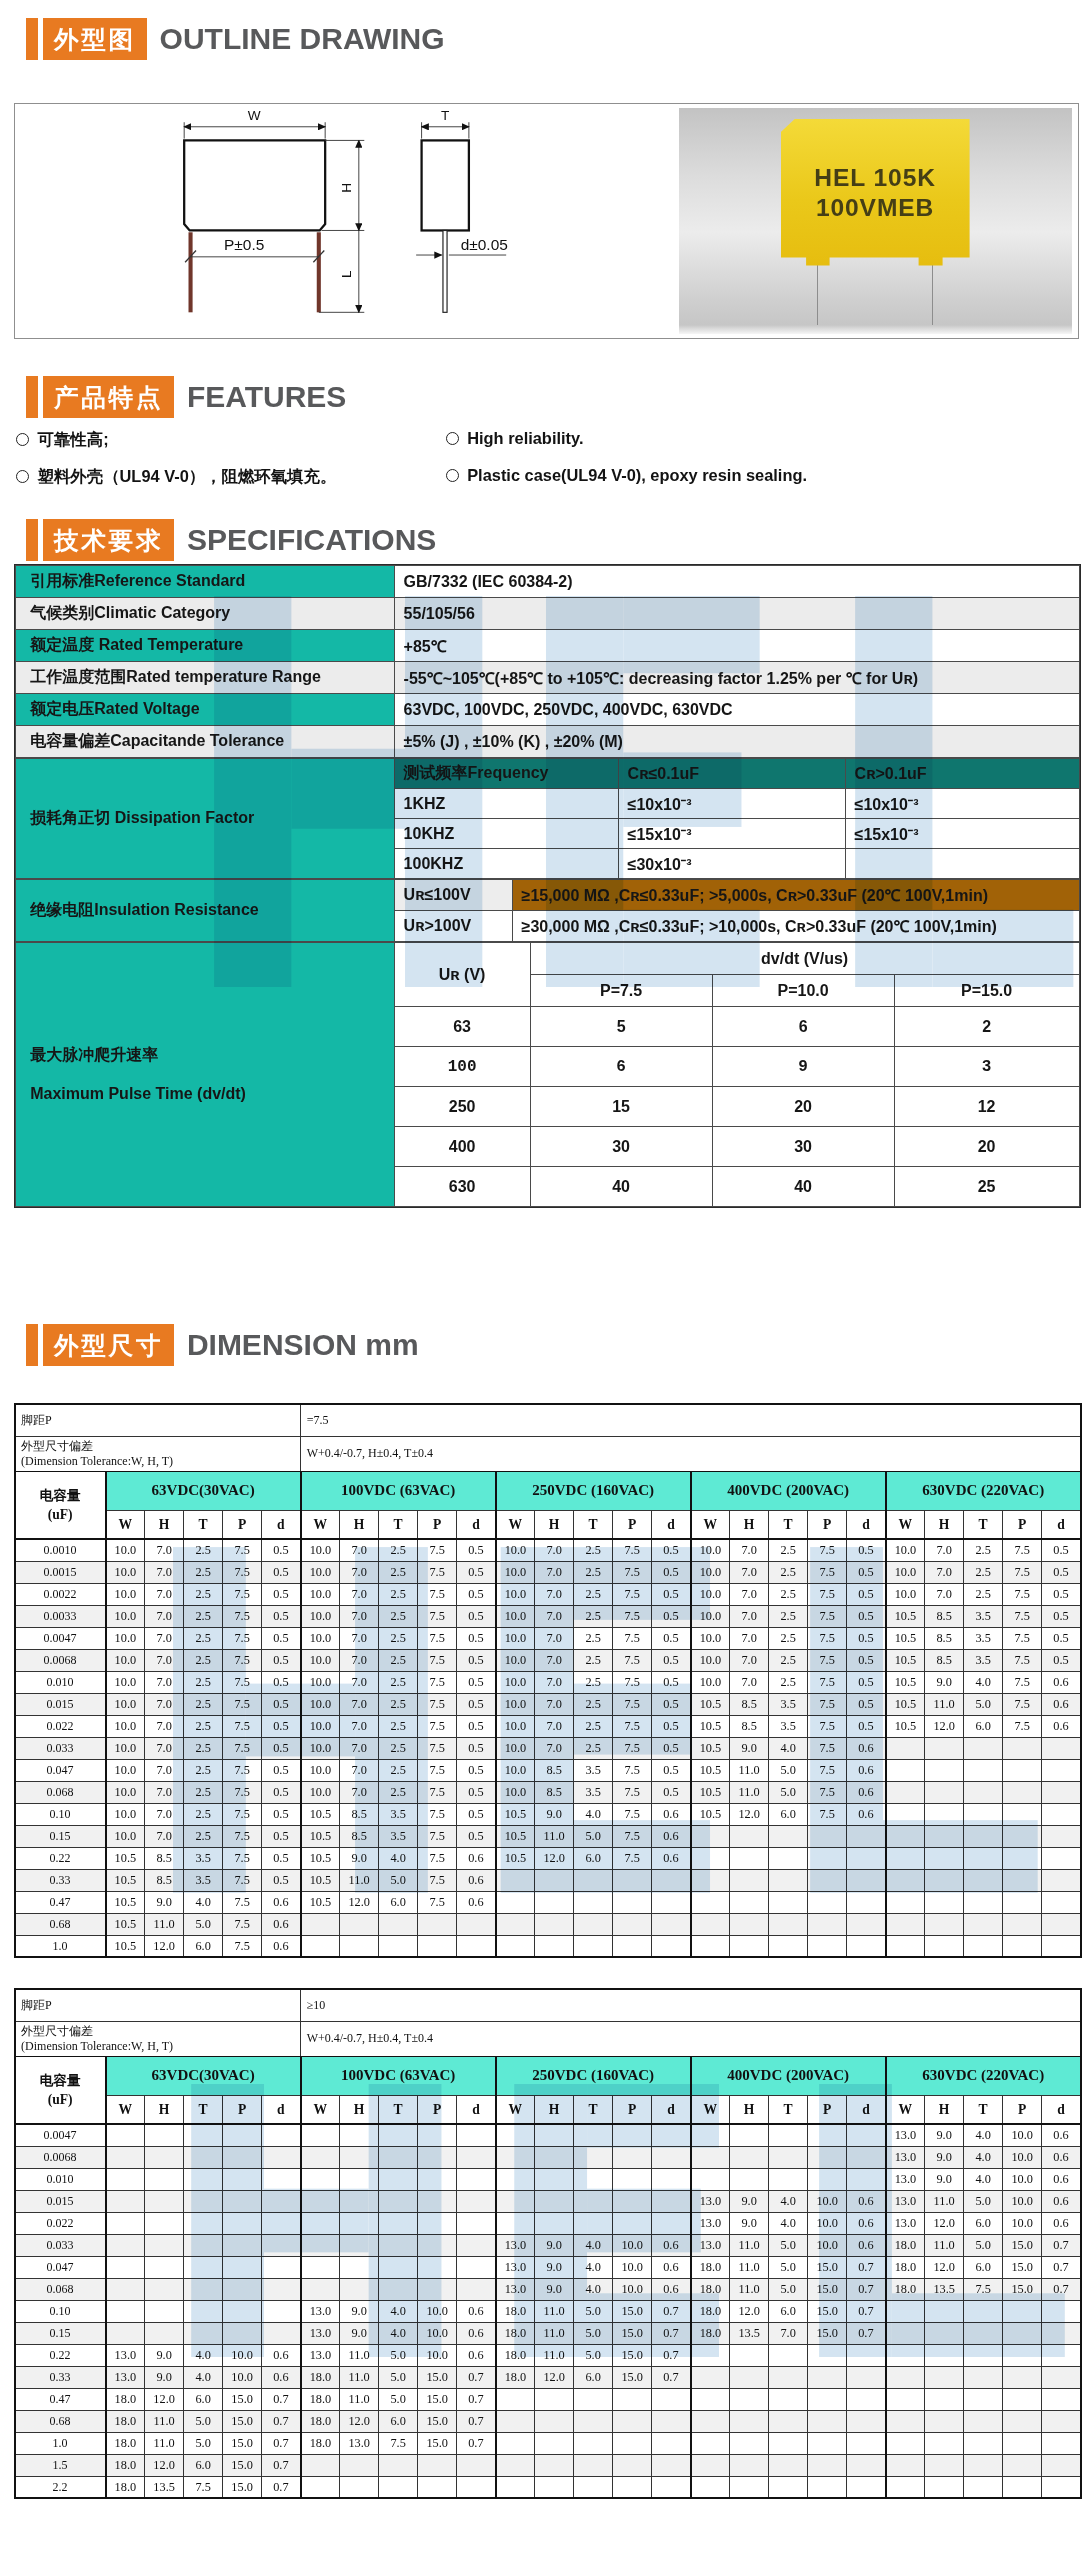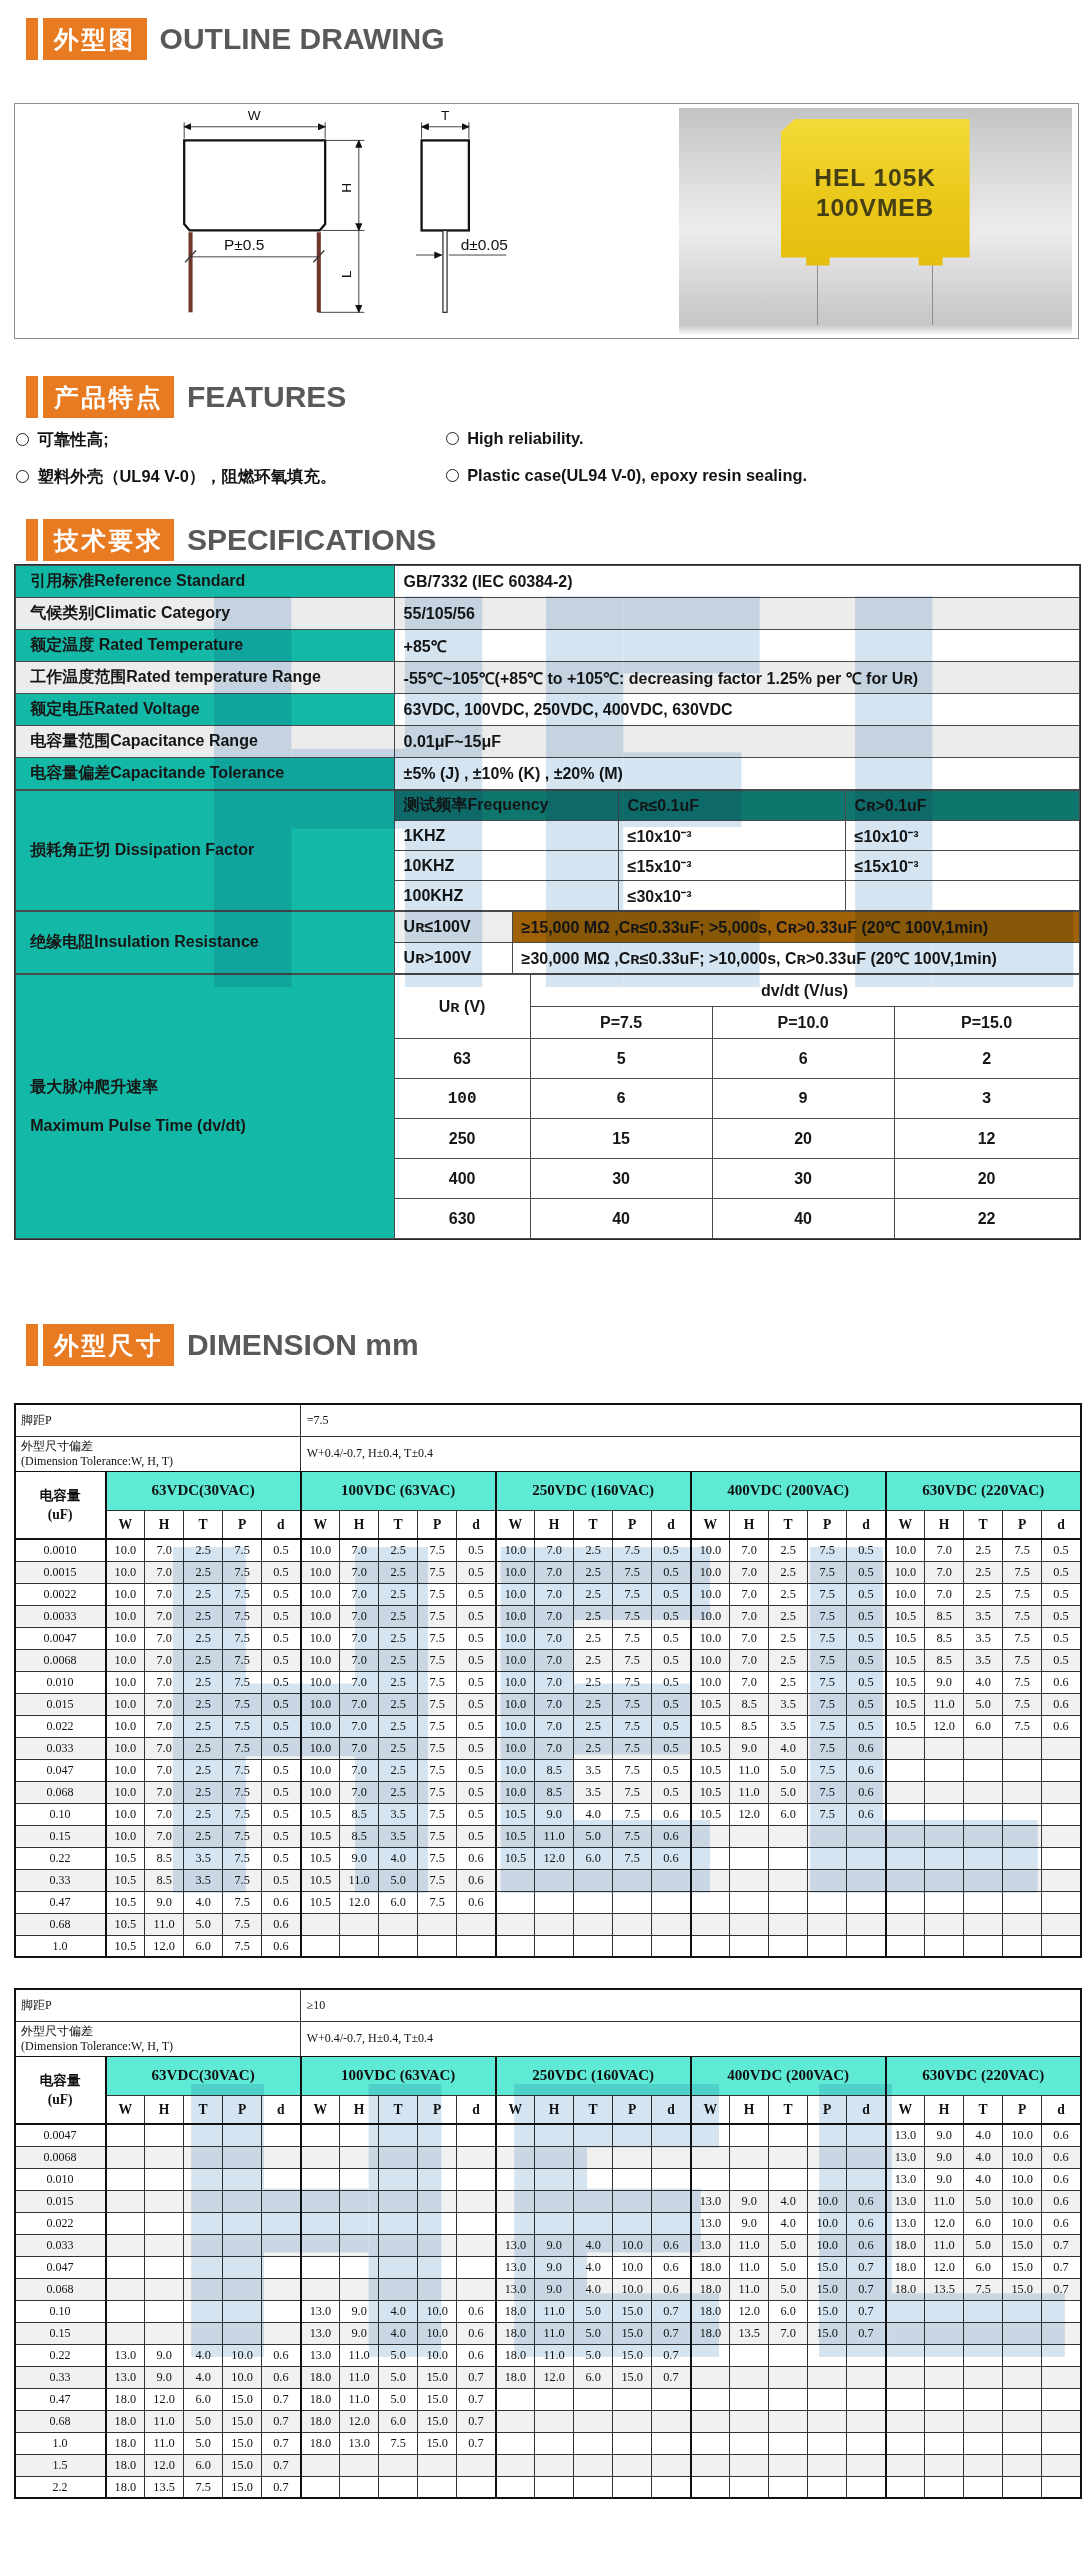--- a/index.html
+++ b/index.html
@@ -180,24 +180,20 @@
           </tr>
         <tr style="height:32px;padding-left:36px;">
             <td class="lbl">工作温度范围Rated temperature Range</td>
             <td>-55℃~105℃(+85℃ to +105℃: decreasing factor 1.25% per ℃ for Uʀ)</td>
           </tr>
         <tr style="height:32px;">
             <td class="lbl">额定电压Rated Voltage</td>
             <td>63VDC,  100VDC,  250VDC,  400VDC,  630VDC</td>
           </tr>
         <tr style="height:32px;">
-            <td class="lbl">电容量范围Capacitance Range</td>
-            <td>0.01μF~15μF</td>
-          </tr>
-        <tr style="height:32px;">
             <td class="lbl">电容量偏差Capacitande Tolerance</td>
             <td>±5% (J) , ±10% (K) , ±20% (M)</td>
           </tr>
       </tbody>
     </table>
 
     <table class="spec">
       <colgroup>
           <col style="width:379px;">
           <col style="width:224px;">
@@ -291,21 +287,21 @@
         <tr style="height:40px;">
             <td class="cen">400</td>
             <td class="cen">30</td>
             <td class="cen">30</td>
             <td class="cen">20</td>
           </tr>
         <tr style="height:40px;">
             <td class="cen">630</td>
             <td class="cen">40</td>
             <td class="cen">40</td>
-            <td class="cen">22</td>
+            <td class="cen">25</td>
           </tr>
       </tbody>
     </table>
   </div>
 
   <div class="sec" style="top:1324px;">
     <div class="bar"></div>
     <div class="badge">外型尺寸</div>
     <div class="title">DIMENSION mm</div>
   </div>

